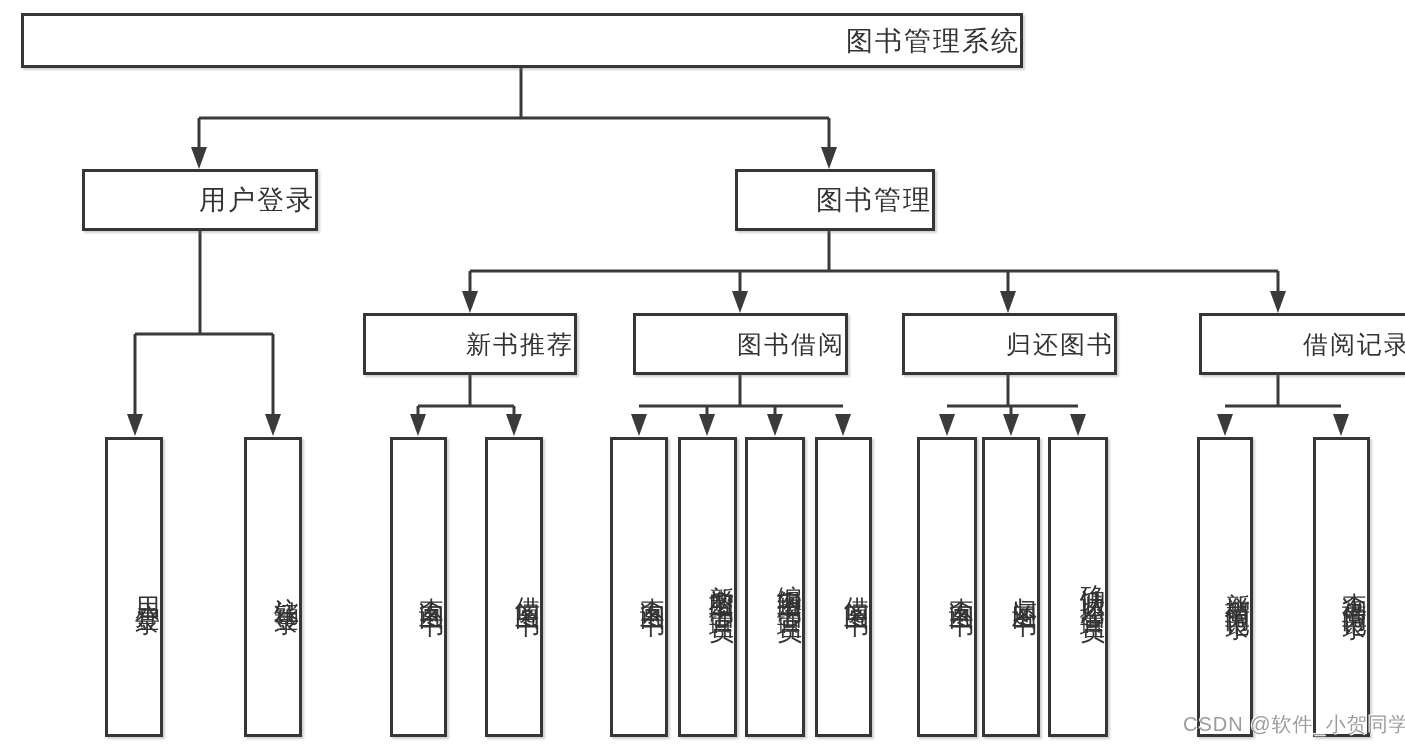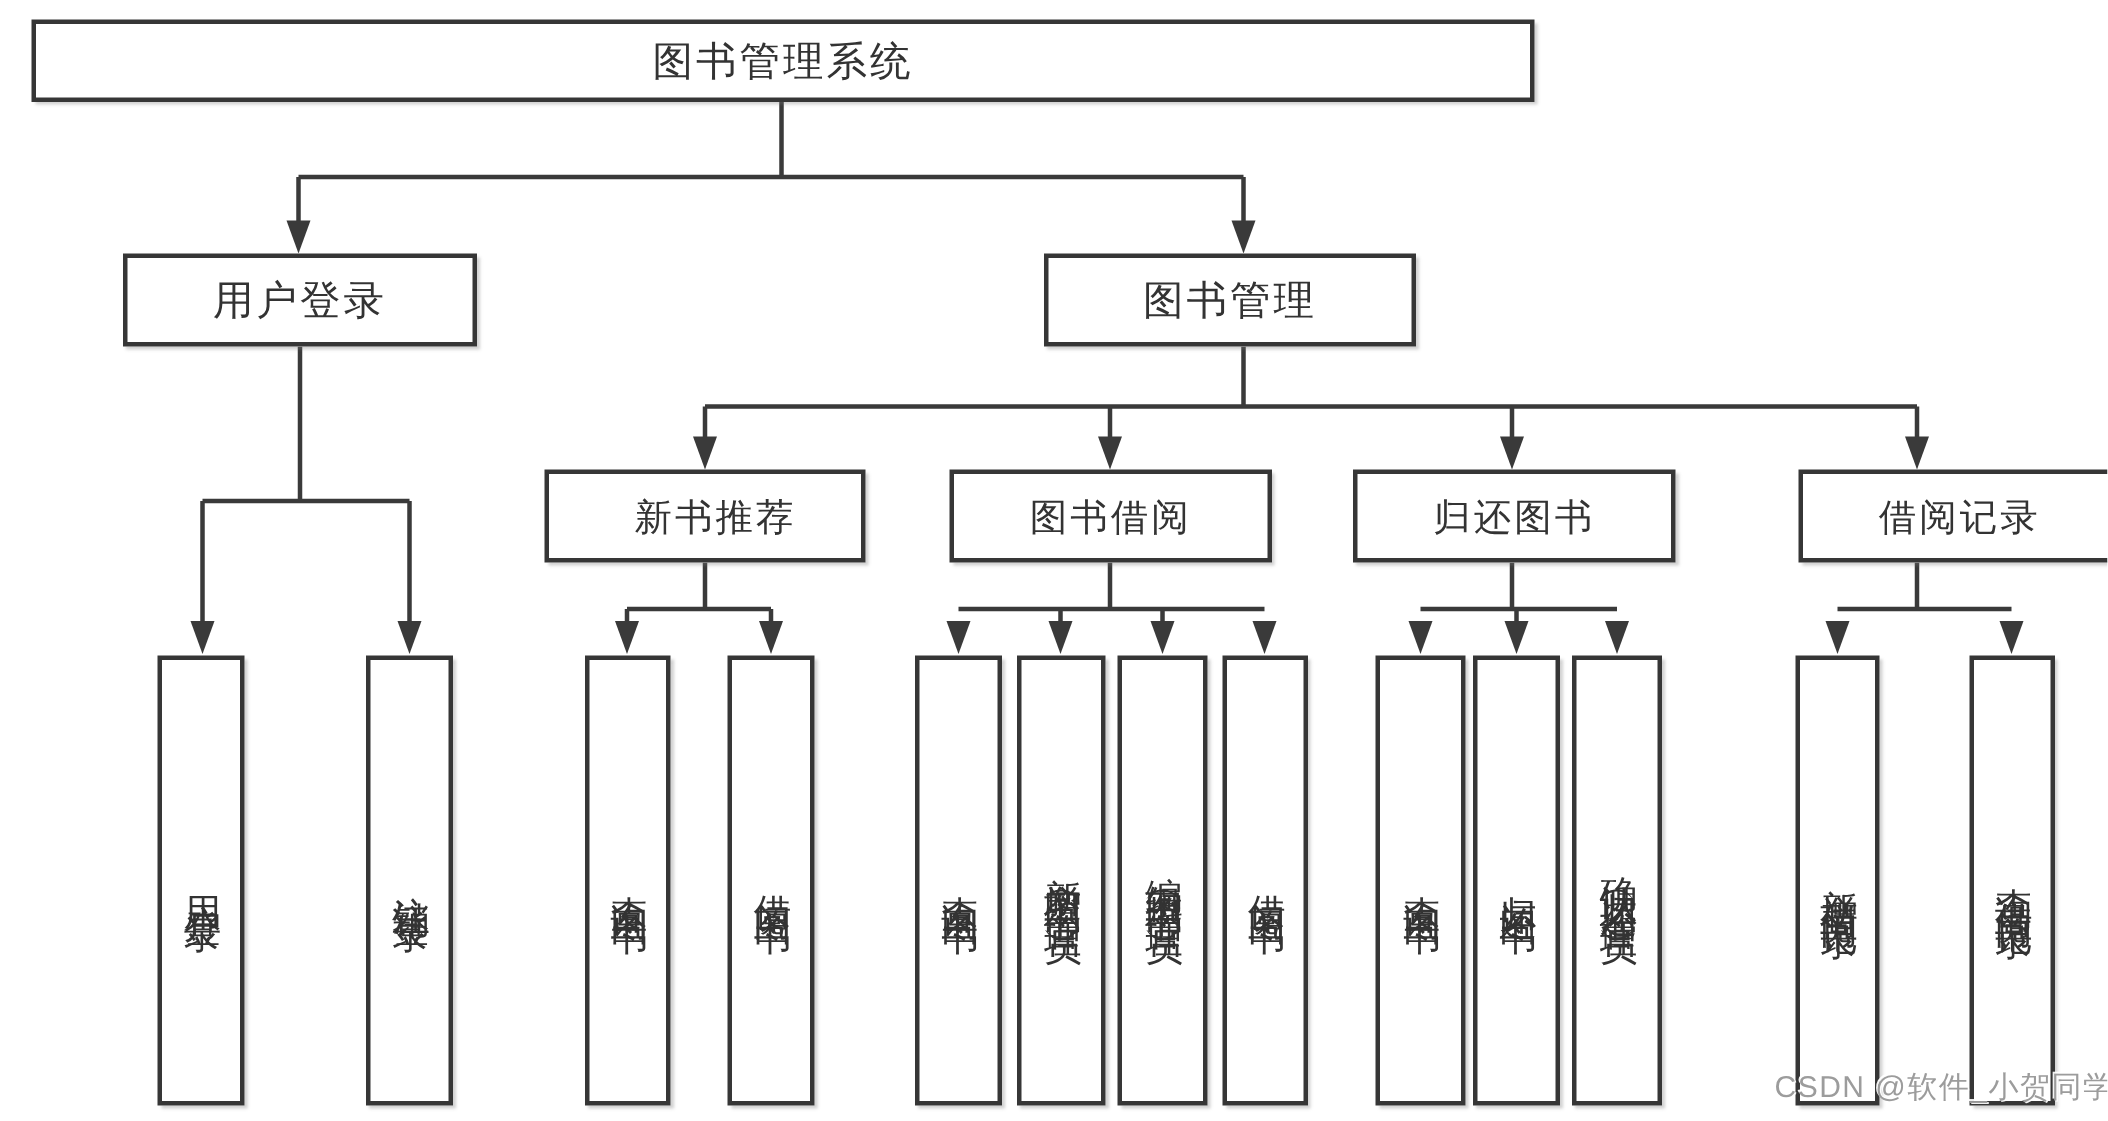--- a/index.html
+++ b/index.html
@@ -24,21 +24,21 @@
     stroke-width: 3;
   }
   .wires polygon { fill: var(--line, #3a3a3a); }
   .node {
     position: absolute;
     box-sizing: border-box;
     border: 3px solid var(--box-border, #363636);
     background: #ffffff;
     display: flex;
     align-items: center;
-    justify-content: center;
+    justify-content: flex-end;
     box-shadow: 2px 2px 2px rgba(120,120,120,0.35);
     z-index: 2;
   }
   .node .lbl {
     font-size: 27px;
     letter-spacing: 2px;
     white-space: nowrap;
   }
   .node.module .lbl { font-size: 25px; }
   .node.leaf .lbl {
@@ -118,21 +118,21 @@
       </g>
   </svg>
 
   <div class="node root" style="left:21px; top:13px; width:1002px; height:55px;">
     <span class="lbl">图书管理系统</span>
   </div>
 
   <div class="node" style="left:82px; top:169px; width:236px; height:62px;">
     <span class="lbl">用户登录</span>
   </div>
-  <div class="node" style="left:696px; top:169px; width:248px; height:62px;">
+  <div class="node" style="left:735px; top:169px; width:200px; height:62px;">
     <span class="lbl">图书管理</span>
   </div>
 
   <div class="node module" style="left:363px; top:313px; width:214px; height:62px;padding-left:14px;">
     <span class="lbl">新书推荐</span>
   </div>
   <div class="node module" style="left:633px; top:313px; width:215px; height:62px;">
     <span class="lbl">图书借阅</span>
   </div>
   <div class="node module" style="left:902px; top:313px; width:215px; height:62px;">

